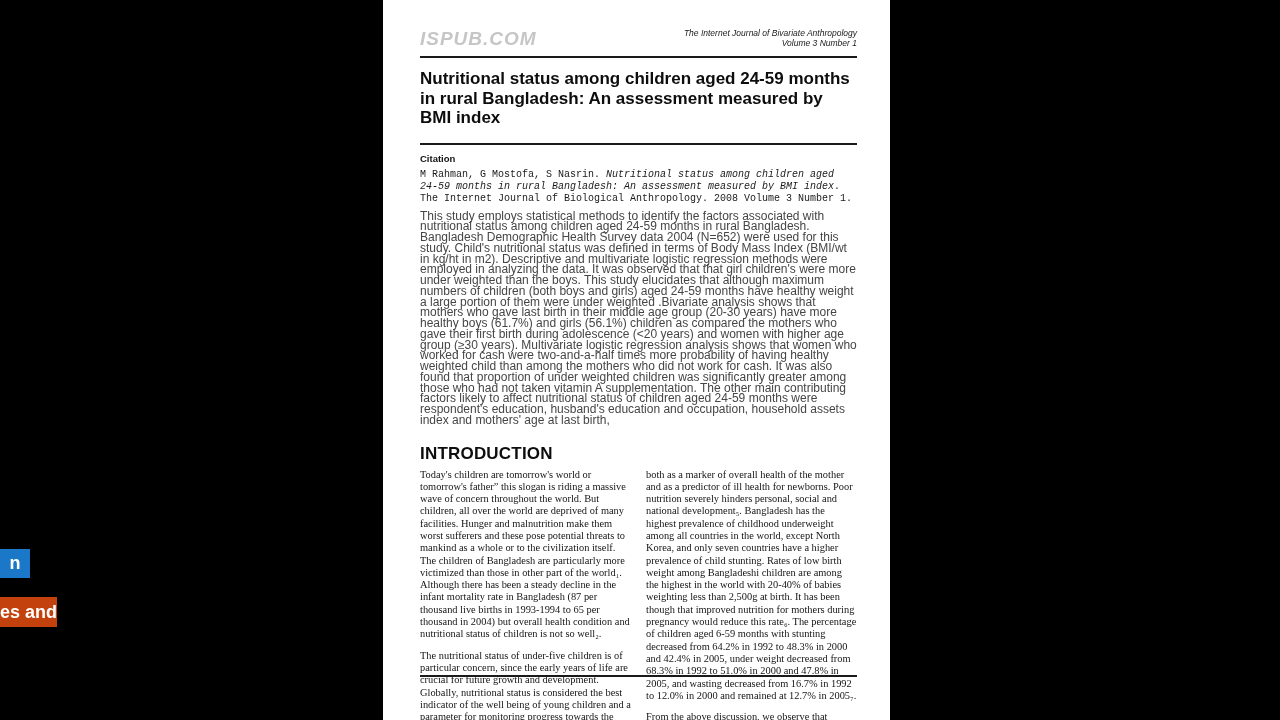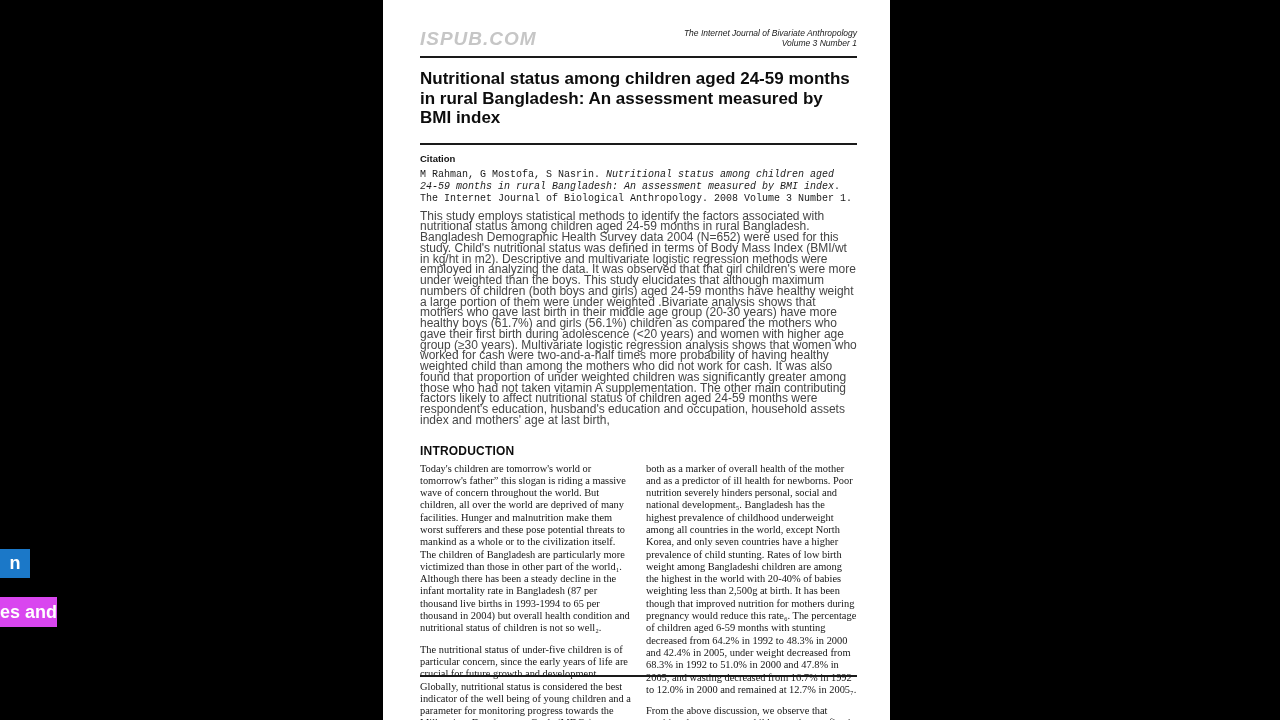--- a/index.html
+++ b/index.html
@@ -33,21 +33,21 @@
 
   .citation-text {
     margin-top:5px; font-family:Liberation Mono, monospace;
     font-size:10px; line-height:12px; color:#1a1a1a;
   }
 
   .abstract-text {
     margin-top:6px; font-size:12px; line-height:10.75px; color:#454545;
   }
 
-  h2.intro-h { margin-top:18px; font-size:12px; font-weight:bold; letter-spacing:.2px; color:#0d0d0d; }
+  h2.intro-h { margin-top:18px; font-size:17px; font-weight:bold; letter-spacing:.2px; color:#0d0d0d; }
 
   .columns { margin-top:5px; display:flex; gap:15px; }
   .col { width:211px; font-family:"Liberation Serif","DejaVu Serif",serif;
          font-size:10.4px; line-height:12.3px; color:#141414; }
   .col p + p { margin-top:9px; }
 
   .footer { position:absolute; left:37px; right:33px; top:675px; }
   .pageno { margin-top:5px; text-align:right; font-size:9.5px; font-weight:bold; color:#111; }
 
   .caption {
@@ -96,15 +96,15 @@
       </div>
     </div>
 
     <div class="footer">
       <hr class="rule">
     </div>
 
   </div>
 
   <div class="caption caption-1" style="background: rgb(27, 120, 200);">n</div>
-  <div class="caption caption-2" style="background: #d946ef;">es and</div>
+  <div class="caption caption-2" style="background: #c2410c;">es and</div>
 
 </div>
 
 </body></html>

